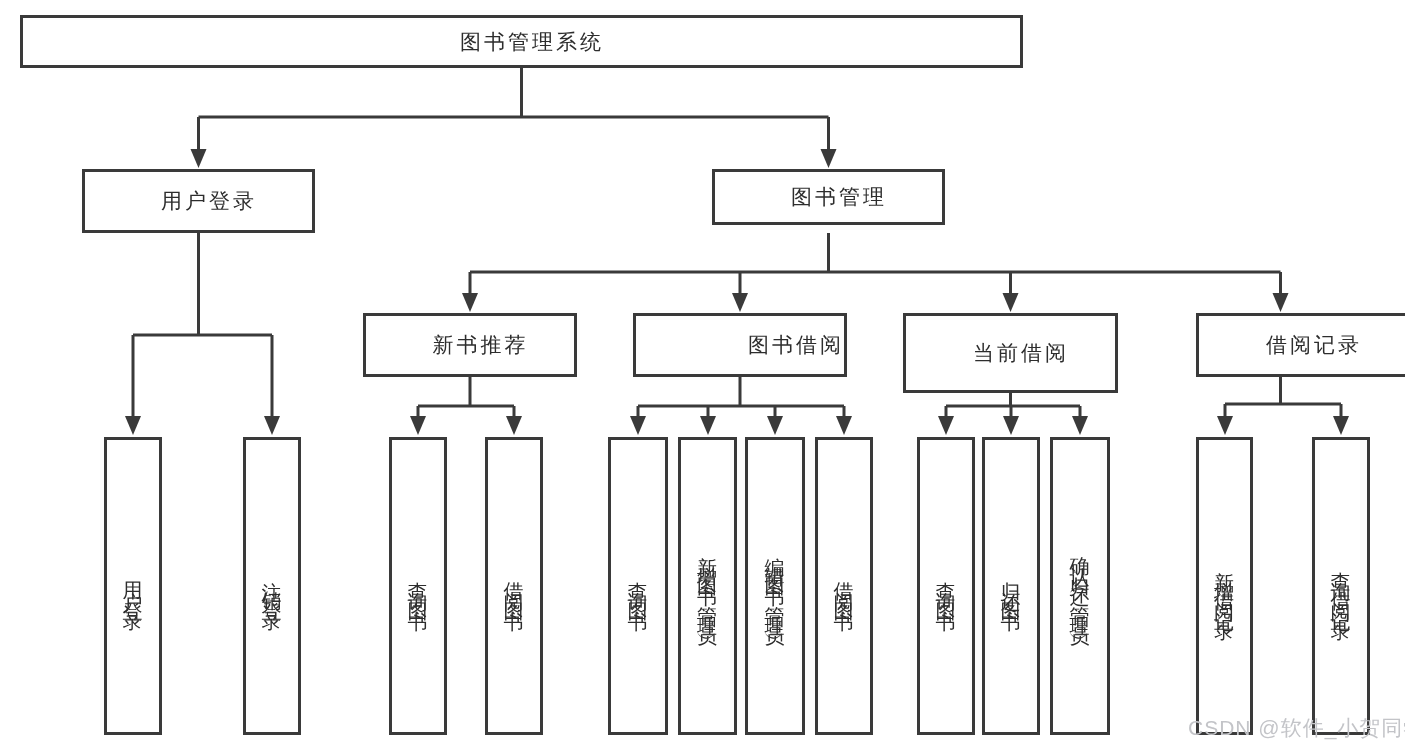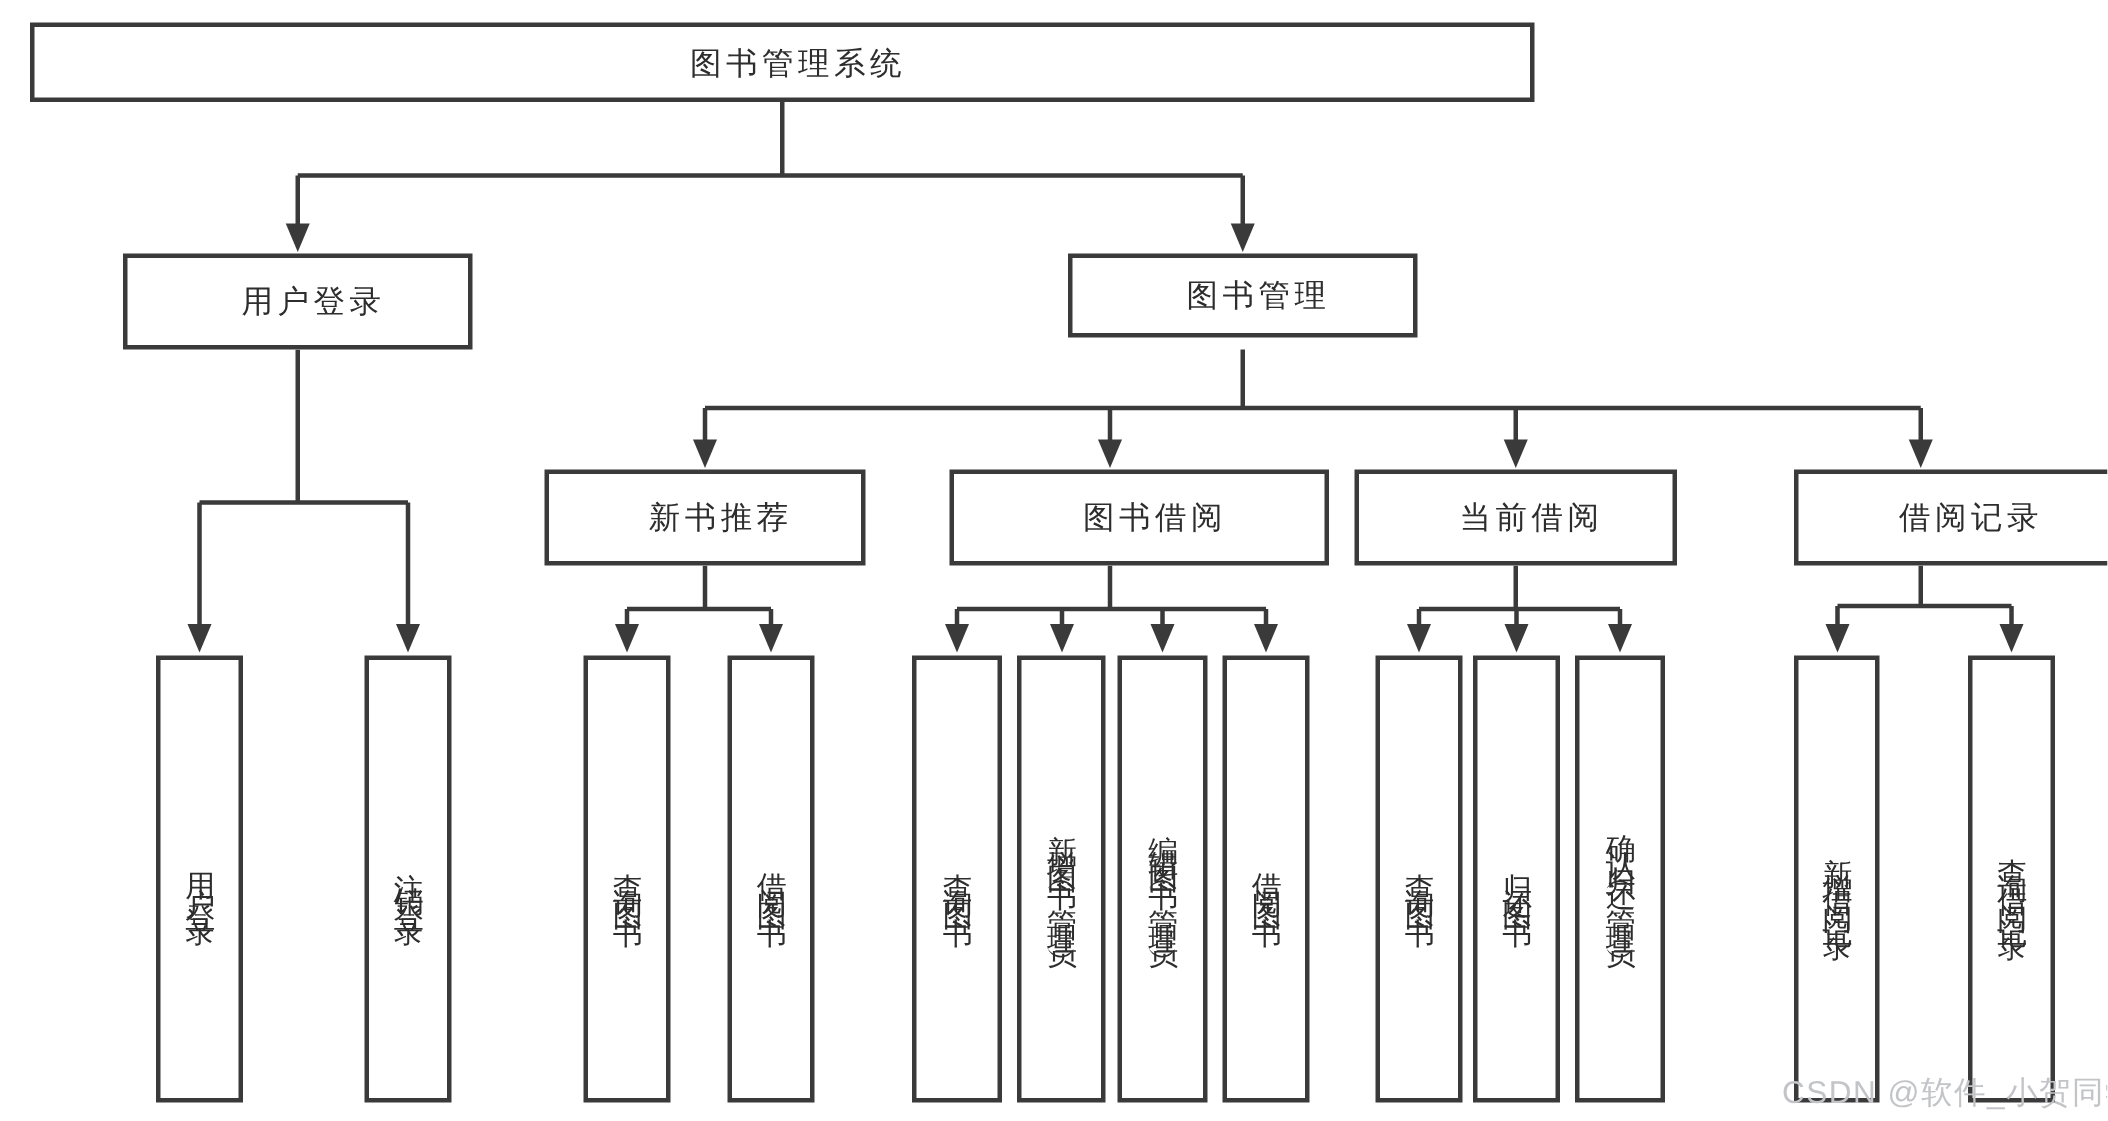--- a/index.html
+++ b/index.html
@@ -117,24 +117,24 @@
   <div class="hbox" style="left:82px; top:169px; width:233px; height:64px;">
     <span>用户登录</span>
   </div>
   <div class="hbox" style="left:712px; top:169px; width:233px; height:56px;">
     <span>图书管理</span>
   </div>
 
   <div class="hbox" style="left:363px; top:313px; width:214px; height:64px;text-align:center;">
     <span>新书推荐</span>
   </div>
-  <div class="hbox" style="left:633px; top:313px; width:253px; height:64px;">
+  <div class="hbox" style="left:633px; top:313px; width:214px; height:64px;justify-content:flex-end;">
     <span>图书借阅</span>
   </div>
-  <div class="hbox" style="left:903px; top:313px; width:215px; height:64px;">
+  <div class="hbox" style="left:903px; top:313px; width:215px; height:80px;">
     <span>当前借阅</span>
   </div>
   <div class="hbox" style="left:1173px; top:313px; width:215px; height:64px;margin-left:23px;">
     <span>借阅记录</span>
   </div>
 
   <div class="vbox" style="left:104px; width:58px;">
     <span>用户登录</span>
   </div>
   <div class="vbox" style="left:243px; width:58px;">

